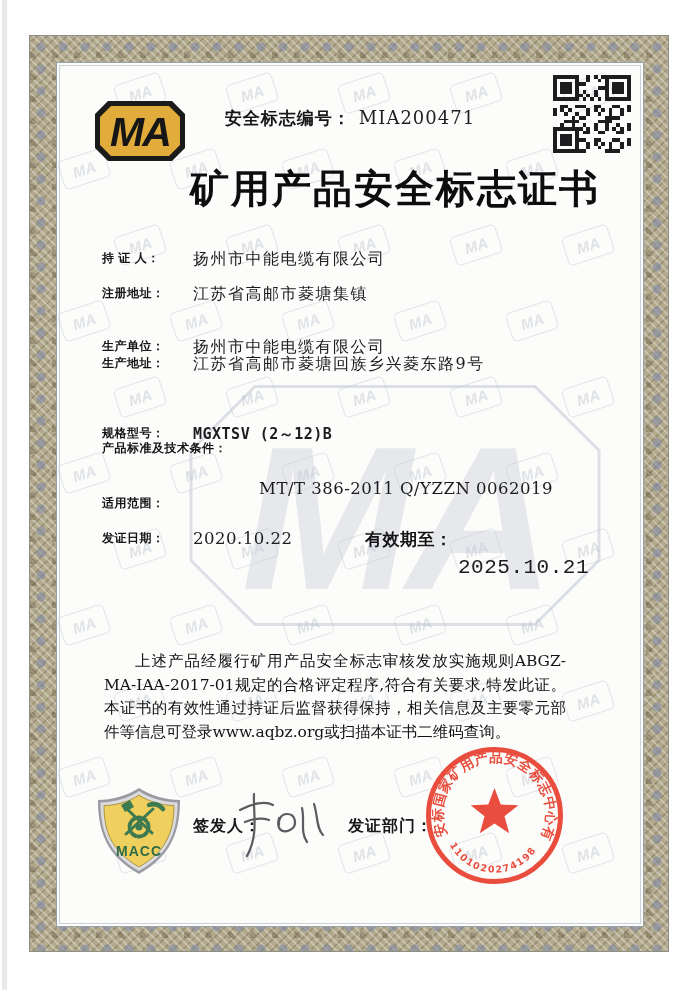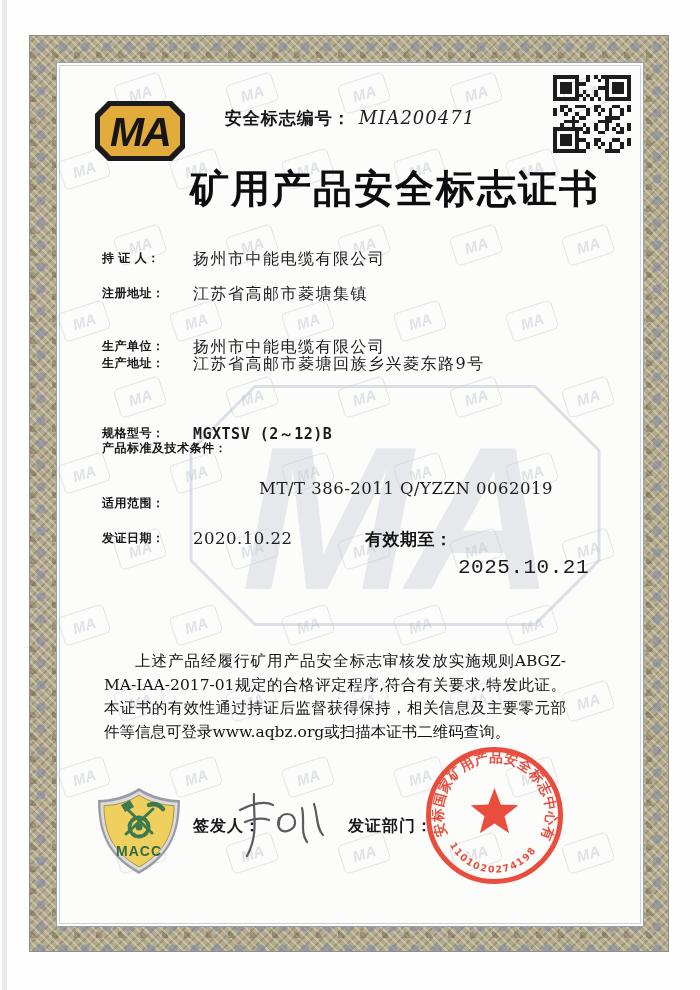--- a/index.html
+++ b/index.html
@@ -26,21 +26,21 @@
            border-radius:5px;transform:rotate(-18deg);display:flex;align-items:center;justify-content:center;
            font-style:italic;font-weight:900;font-size:15px;color:rgba(168,176,194,.34);
            font-family:"Liberation Sans",sans-serif;}
   .wm-big{position:absolute;left:185px;top:378px;width:420px;height:255px;pointer-events:none;}
 
   .ma-logo{position:absolute;left:94px;top:100px;}
   .qr{position:absolute;left:553px;top:75px;width:78px;height:78px;}
 
   .cert-no{position:absolute;top:107px;left:0;width:100%;text-align:center;white-space:nowrap;}
   .cert-no .lab{font-weight:bold;font-size:17px;letter-spacing:1px;color:#17171a;}
-  .cert-no .num{font-family:"DejaVu Serif","Liberation Serif",serif;font-size:18px;letter-spacing:1px;margin-left:8px;font-style:italic;}
+  .cert-no .num{font-family:"DejaVu Serif","Liberation Serif",serif;font-size:18px;letter-spacing:1px;margin-left:8px;}
 
   .title{position:absolute;top:162px;left:0;width:100%;text-align:center;font-size:39px;font-weight:bold;
          font-family:"DejaVu Serif","Liberation Serif",serif;letter-spacing:2px;color:#0d0d10;padding-left:45px;}
 
   .row{position:absolute;left:102px;height:26px;white-space:nowrap;width:520px;}
   .row .lbl{font-weight:bold;font-size:12px;letter-spacing:.5px;color:#141417;}
   .row .val{position:absolute;left:91px;top:1px;font-size:16px;letter-spacing:1.5px;
             font-family:"DejaVu Serif","Liberation Serif",serif;color:#1c1c20;}
   .row .val.latin{letter-spacing:.5px;font-size:16.5px;}
   .row .val.mono{font-family:"DejaVu Sans Mono",monospace;font-size:15px;letter-spacing:.5px;font-weight:bold;top:2px;}

